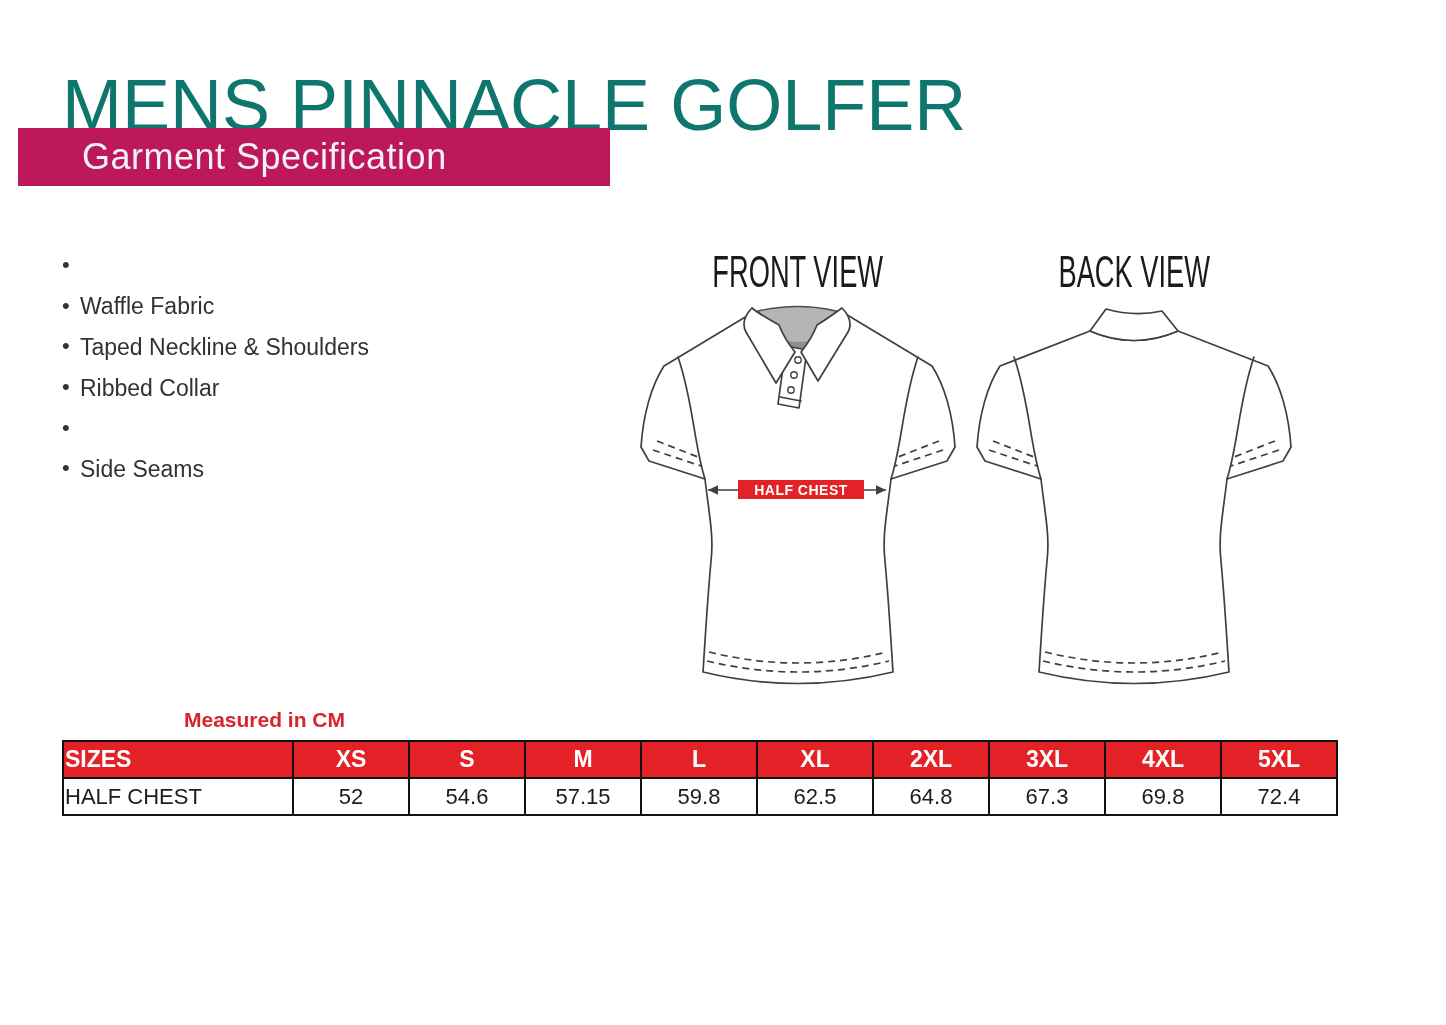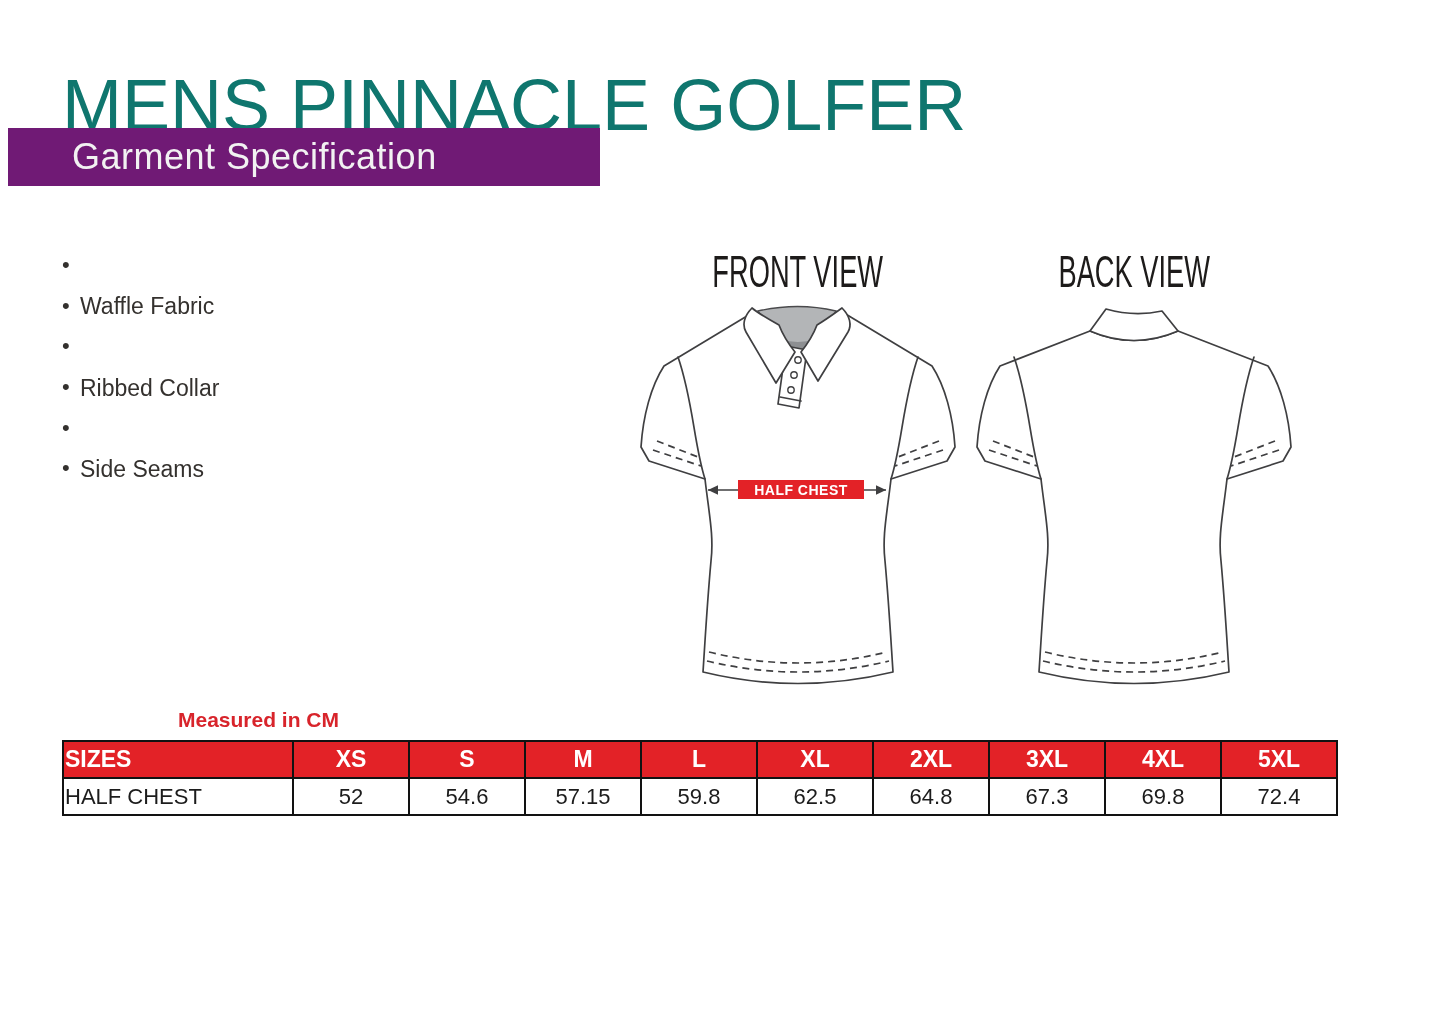--- a/index.html
+++ b/index.html
@@ -10,21 +10,21 @@
   .abs{position:absolute;}
 
   
   .page-title{
     left:62px;top:64px;font-size:72px;font-weight:400;letter-spacing:0px;
     color:#0f766e;white-space:nowrap;
   }
 
   
   .banner{
-    left:8px;top:128px;width:592px;height:58px;background:#701a75;
+    left:18px;top:128px;width:592px;height:58px;background:#be185d;
     display:flex;align-items:center;
   }
   .banner-text{
     margin-left:64px;font-size:36px;font-weight:400;color:#f2f2f2;letter-spacing:0.5px;
   }
 
   
   .features{
     left:62px;top:246px;list-style:none;margin:0;padding:0;
   }
@@ -43,21 +43,21 @@
   .figure-back{left:962px;}
   .view-label{
     width:100%;text-align:center;height:48px;line-height:44px;
     font-size:44px;font-weight:400;color:#1d1b1a;white-space:nowrap;
   }
   .view-label span{display:inline-block;transform:scaleX(0.62);transform-origin:center;}
   .figure svg{display:block;margin-top:2px;}
 
   
   .measure-note{
-    left:178px;top:708px;font-size:21px;font-weight:700;color:#d8242b;white-space:nowrap;
+    left:184px;top:708px;font-size:21px;font-weight:700;color:#d8242b;white-space:nowrap;
   }
 
   
   .size-table-wrap{left:62px;top:740px;}
   table.size-table{
     border-collapse:collapse;table-layout:fixed;width:1276px;
     border:2px solid #121212;
   }
   table.size-table th, table.size-table td{
     border:2px solid #121212;height:33px;text-align:center;vertical-align:middle;
@@ -88,20 +88,21 @@
 <ul class="abs features">
   <li>
       <span class="dot">•</span>
     </li>
   <li>
       <span class="dot">•</span>
       <span>Waffle Fabric</span>
     </li>
   <li>
       <span class="dot">•</span>
+      <span>Taped Neckline &amp; Shoulders</span>
     </li>
   <li>
       <span class="dot">•</span>
       <span>Ribbed Collar</span>
     </li>
   <li>
       <span class="dot">•</span>
     </li>
   <li>
       <span class="dot">•</span>

